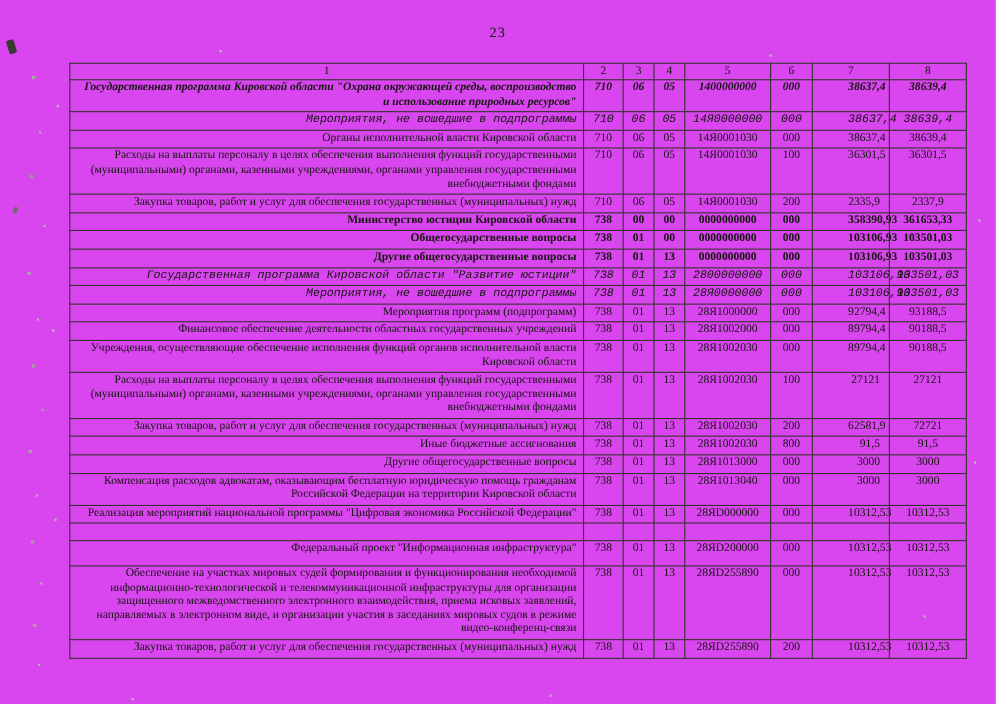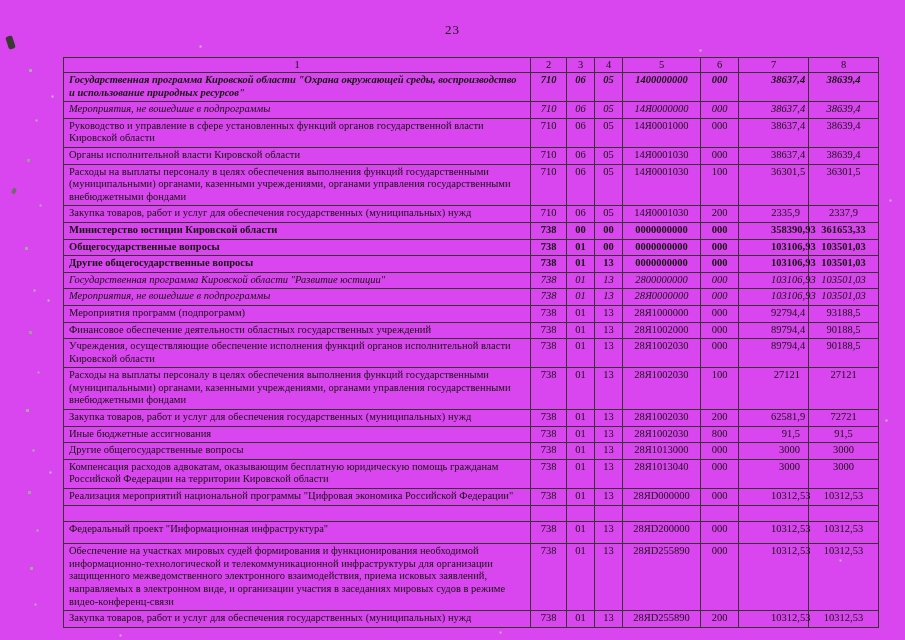--- a/index.html
+++ b/index.html
@@ -77,28 +77,28 @@
     height: 15px;
     font-size: 10.5px;
     padding: 0 2px;
     vertical-align: middle;
   }
   td {
     vertical-align: top;
     padding: 1px 3px 2px 3px;
   }
   td.desc {
-    text-align: left;
+    text-align: right;
     padding-left: 5px;
     padding-right: 6px;
   }
   td.num { text-align: center; }
   td.num-right { text-align: right; padding-right: 8px; padding-left: 32px; }
   tr.row-bold td { font-weight: bold; }
-  tr.row-italic td { font-style: italic; }
+  tr.row-italic td { font-style: italic; font-family: Liberation Mono, monospace; }
   tr.row-bold-italic td { font-weight: bold; font-style: italic; }
   tr.row-empty td { height: 16px; }
   tr.row-tall td { padding-bottom: 8px; }
 </style>
 </head>
 <body>
 
 <div class="page">
   <div class="noise"></div>
   <div class="artifact-1"></div>
@@ -144,30 +144,20 @@
           <td class="desc">Мероприятия, не вошедшие в подпрограммы</td>
           <td class="num">710</td>
           <td class="num">06</td>
           <td class="num">05</td>
           <td class="num">14Я0000000</td>
           <td class="num">000</td>
           <td class="num-right">38637,4</td>
           <td class="num">38639,4</td>
         </tr>
         <tr>
-          <td class="desc">Руководство и управление в сфере установленных функций органов государственной власти Кировской области</td>
-          <td class="num">710</td>
-          <td class="num">06</td>
-          <td class="num">05</td>
-          <td class="num">14Я0001000</td>
-          <td class="num">000</td>
-          <td class="num-right">38637,4</td>
-          <td class="num">38639,4</td>
-        </tr>
-        <tr>
           <td class="desc">Органы исполнительной власти Кировской области</td>
           <td class="num">710</td>
           <td class="num">06</td>
           <td class="num">05</td>
           <td class="num">14Я0001030</td>
           <td class="num">000</td>
           <td class="num-right">38637,4</td>
           <td class="num">38639,4</td>
         </tr>
         <tr>

